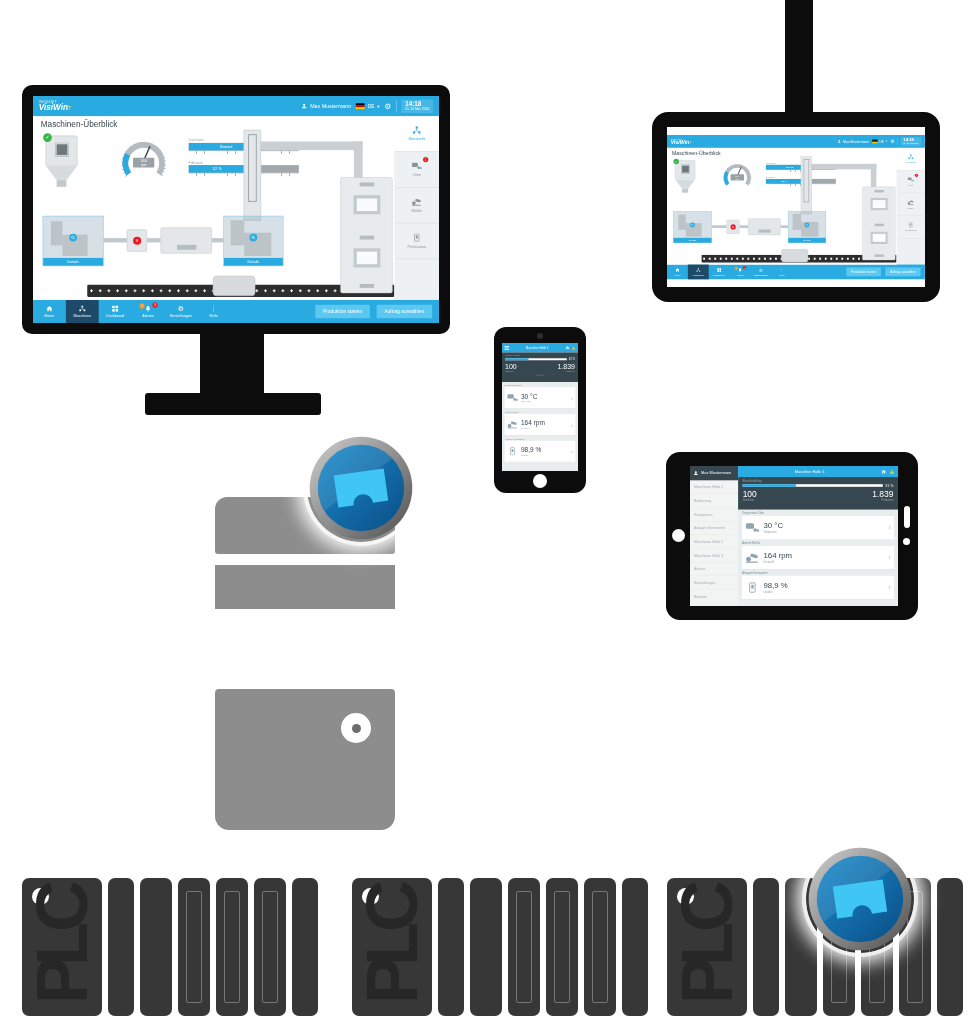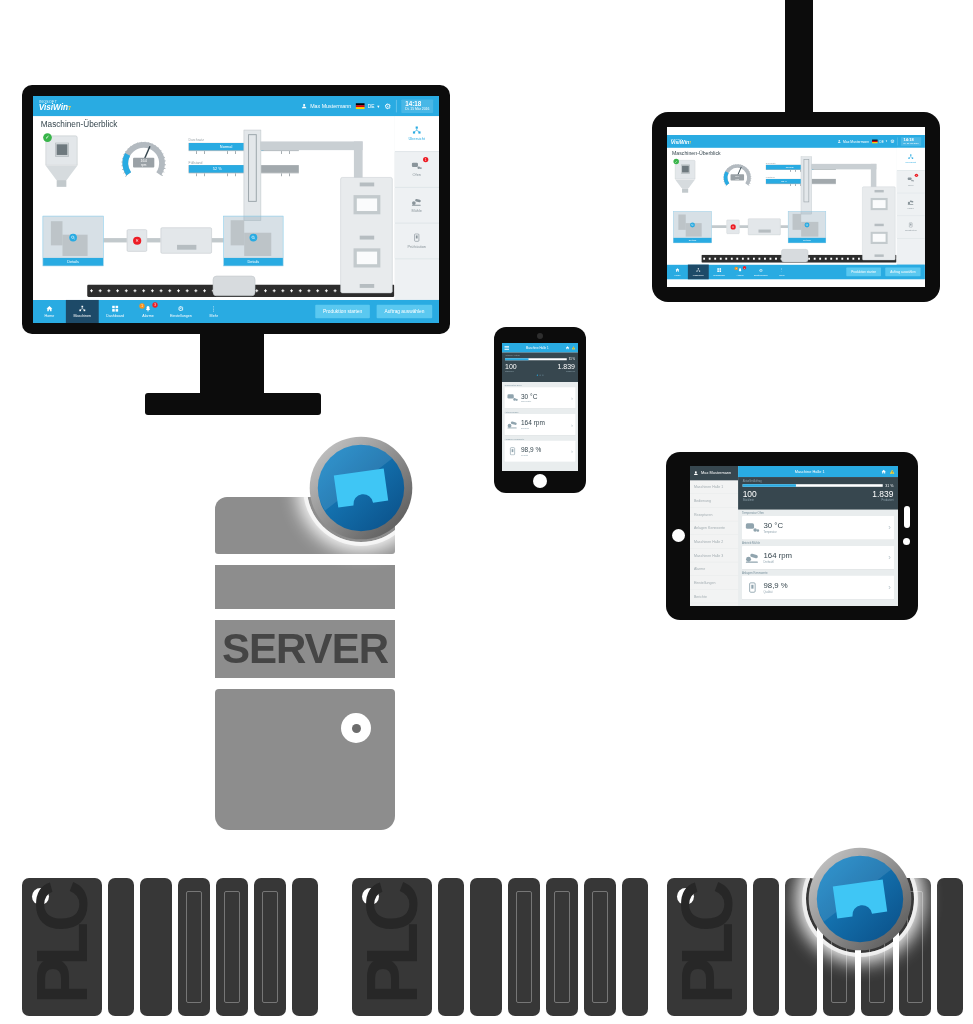--- a/index.html
+++ b/index.html
@@ -832,23 +832,20 @@
             </div>
           </div>
         </div>
       </div>
     </div>
   </div>
 
   <div class="server">
     <div class="srv-bar srv-b1"></div>
     <div class="srv-bar srv-b2"></div>
-    <div class="srv-bar srv-b3">
-      <span class="srv-text">SERVER</span>
-    </div>
     <div class="srv-bar srv-body">
       <span class="srv-power">
           <i></i>
         </span>
     </div>
   </div>
 
   <div class="badge" style="left:307px;top:434px;">
     <svg viewBox="0 0 120 120">
       <defs>

